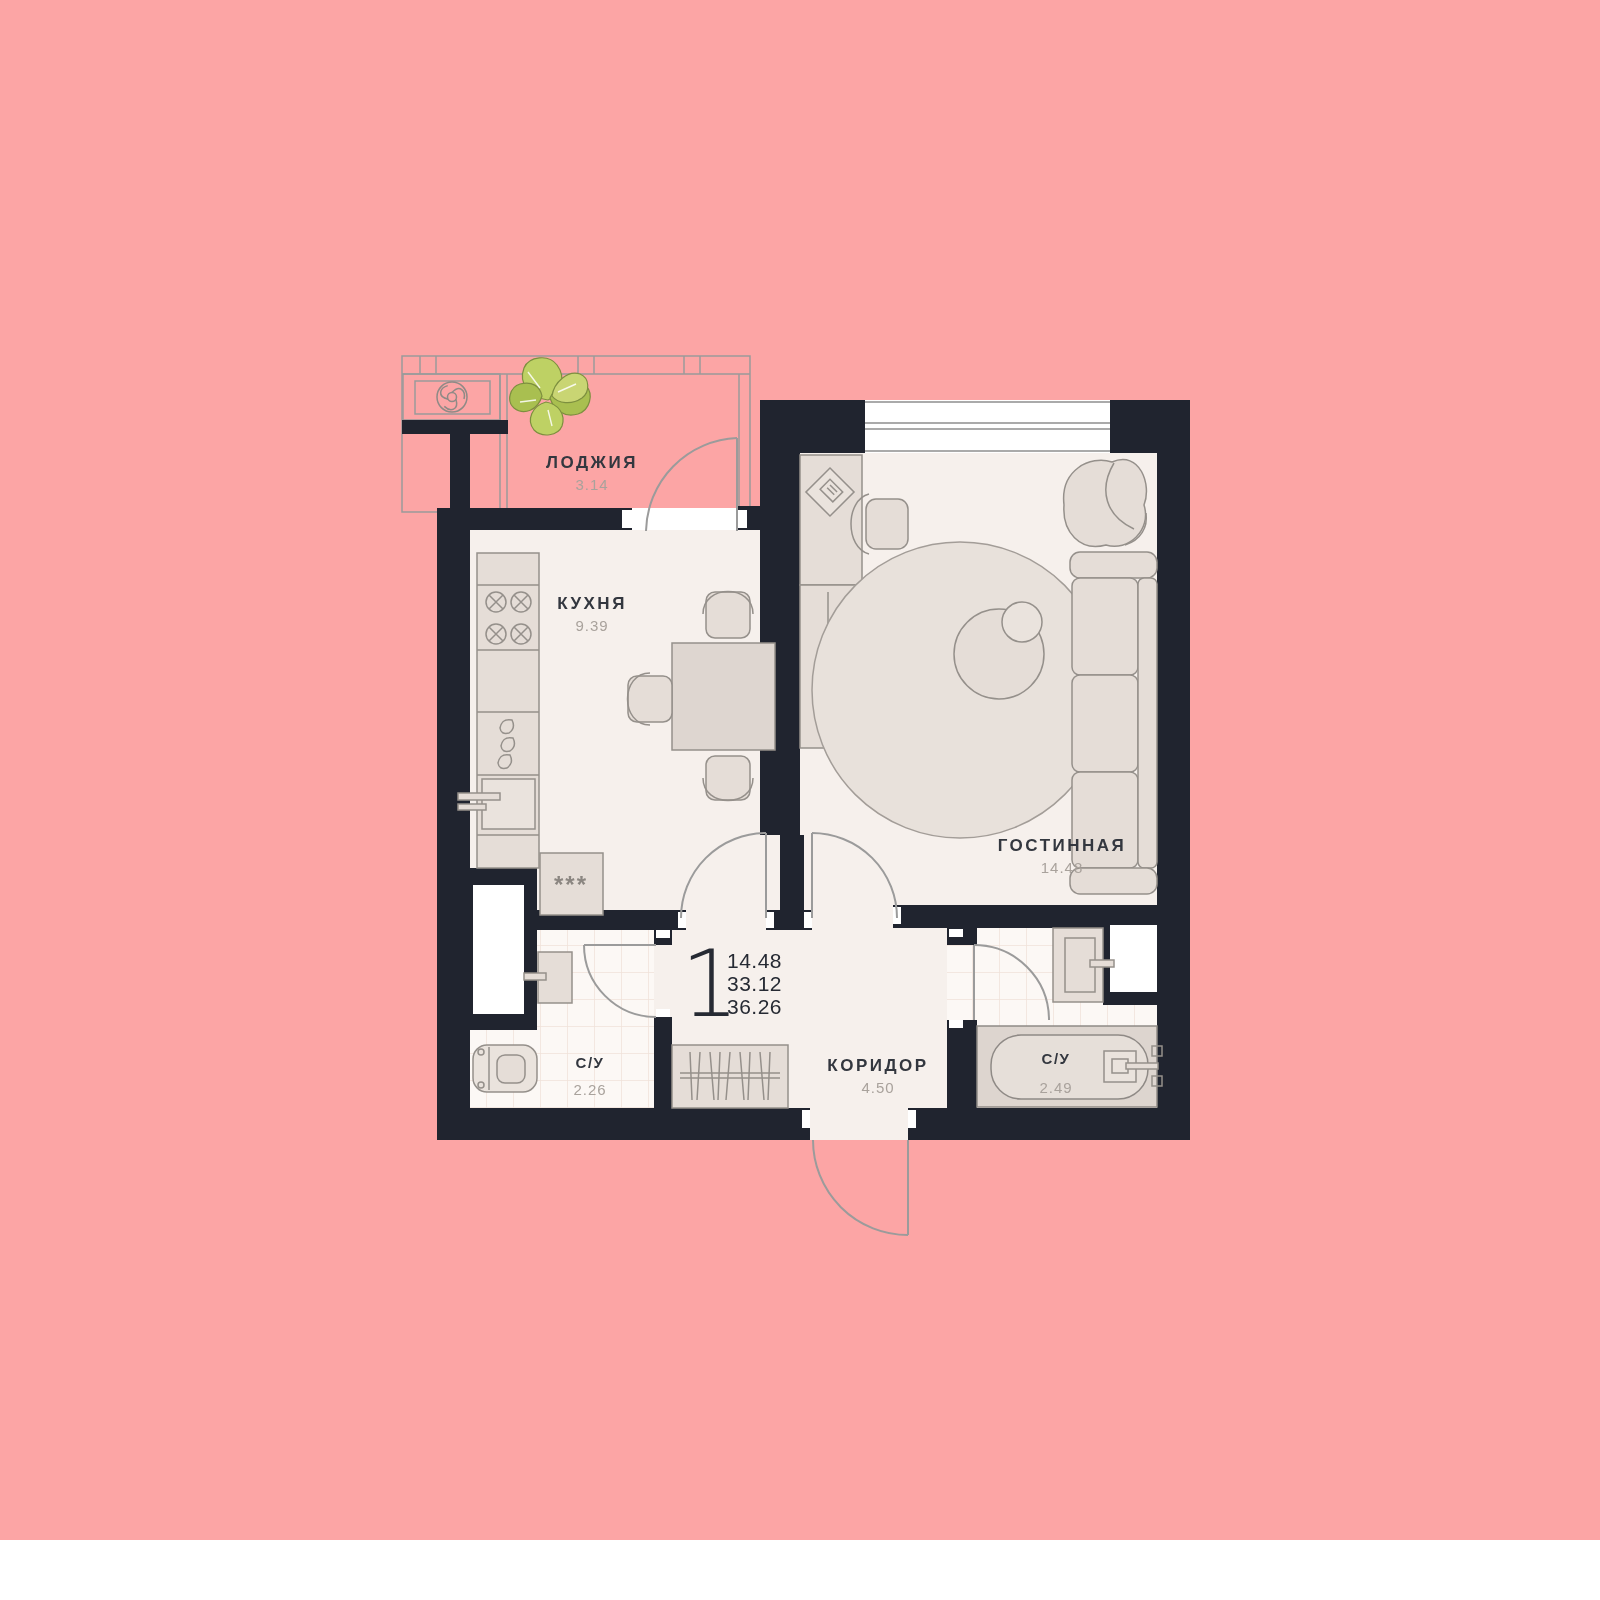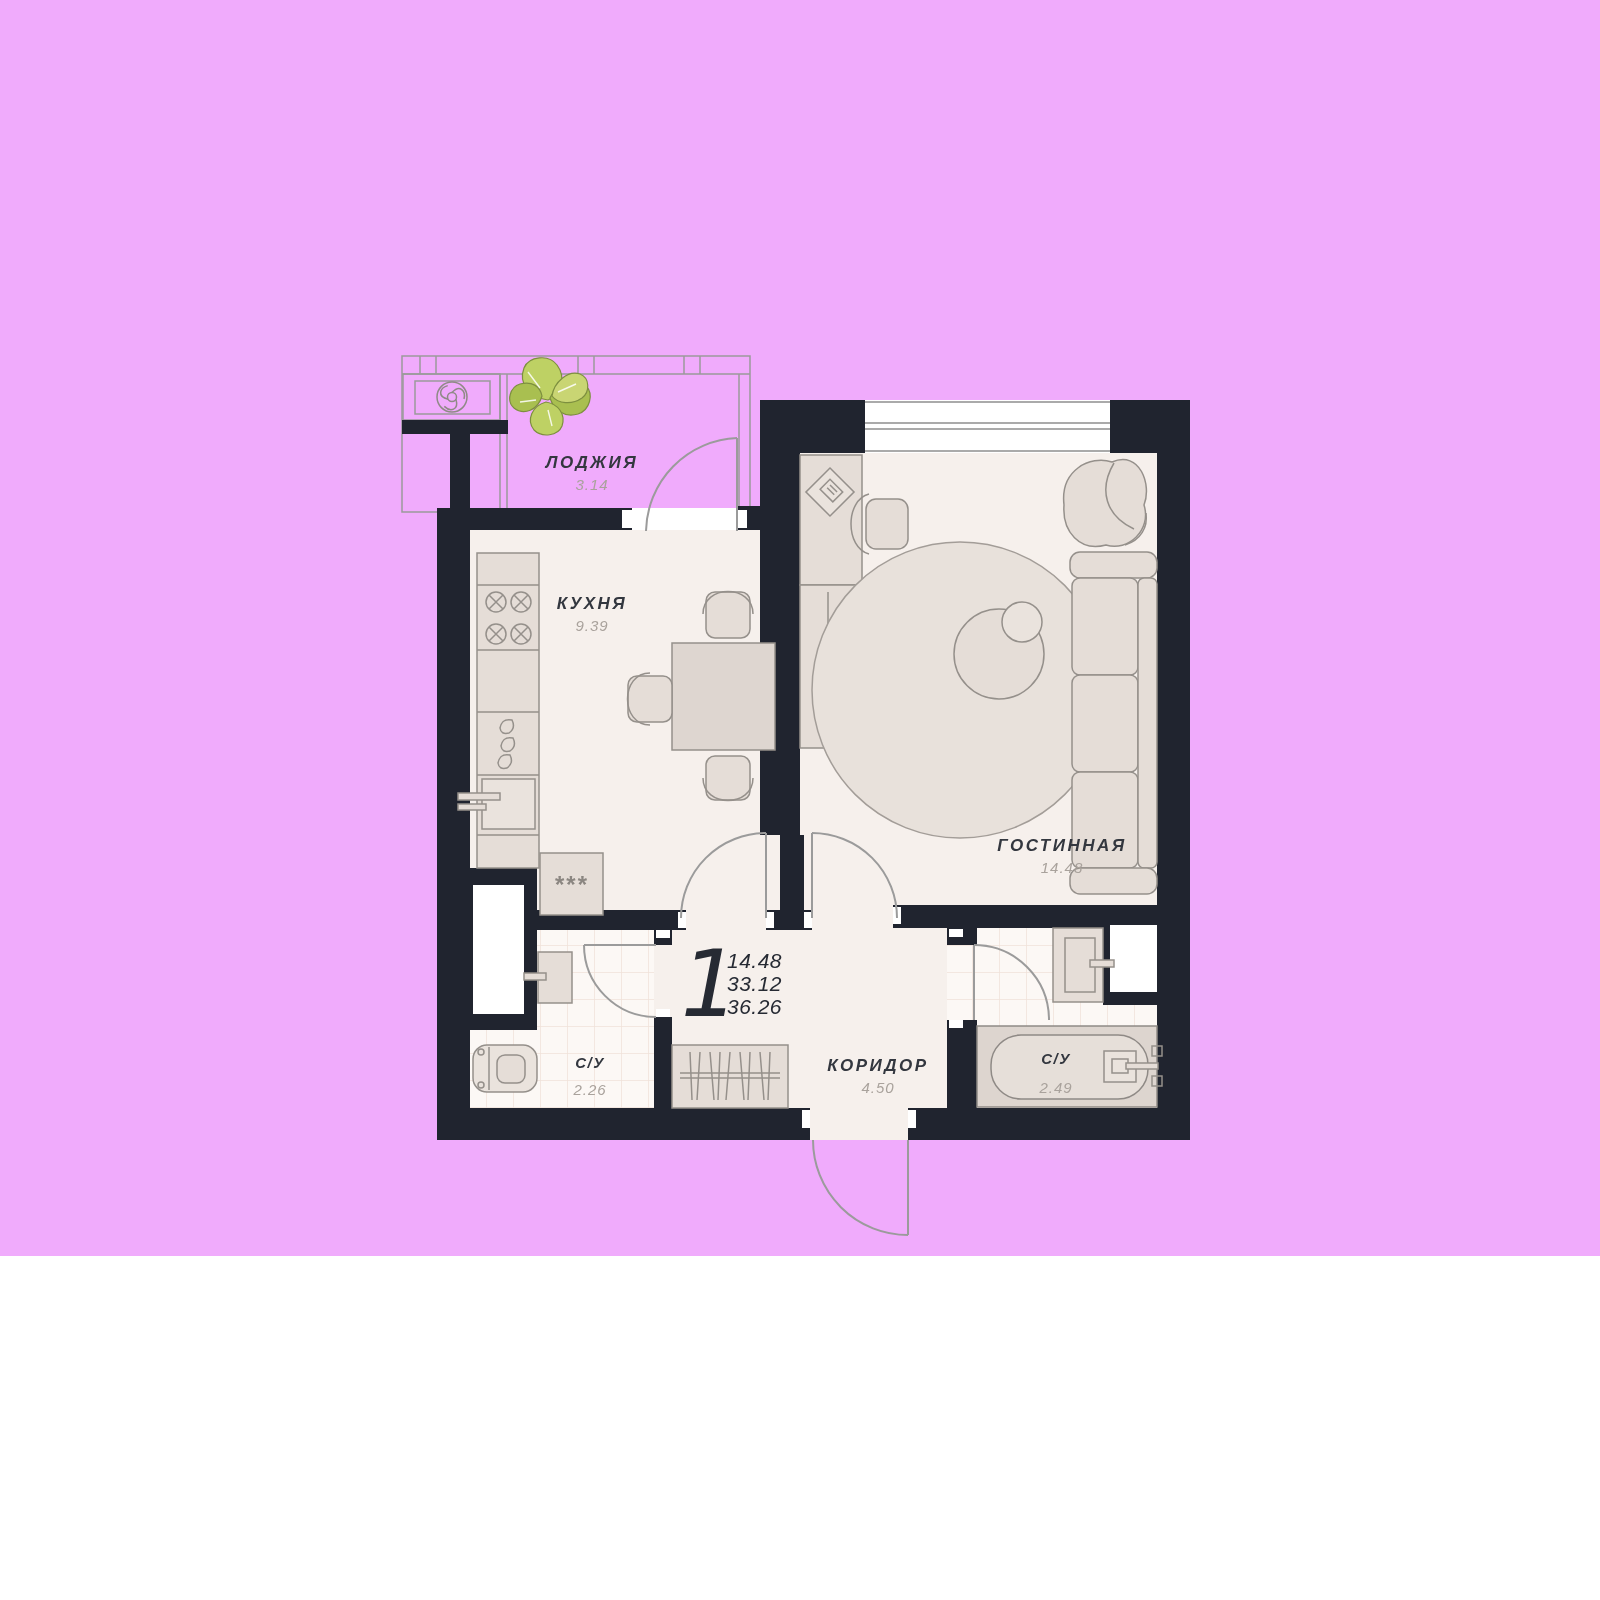--- a/index.html
+++ b/index.html
@@ -1,16 +1,16 @@
 <!DOCTYPE html>
 <html><head>
 <meta charset="utf-8">
 <style>
   html,body{margin:0;padding:0;background:#ffffff;}
-  .canvas{width:1600px;height:1256px;position:relative;background:#f0abfc;font-family:"Liberation Sans",sans-serif;font-style:italic;}
+  .canvas{width:1600px;height:1540px;position:relative;background:#fca5a5;font-family:"Liberation Sans",sans-serif;}
   text{font-family:"Liberation Sans",sans-serif;}
   .room-name{fill:#33373f;font-size:17px;letter-spacing:2.5px;font-weight:600;}
   .room-name.sm{font-size:15px;letter-spacing:1.5px;}
   .room-area{fill:#a9a29c;font-size:15px;letter-spacing:1px;font-weight:500;}
   .unit-big{fill:#262a33;font-size:92px;font-weight:200;font-family:"DejaVu Sans",sans-serif;}
   .unit-num{fill:#262a33;font-size:21px;font-weight:500;letter-spacing:0.5px;}
   .fridge-stars{fill:#8b8681;font-size:24px;letter-spacing:2px;font-weight:700;}
   .wall{fill:#20242f;}
   .jamb{fill:#ffffff;}
   .furn{fill:#e5ddd7;stroke:#95908b;stroke-width:1.5;}

